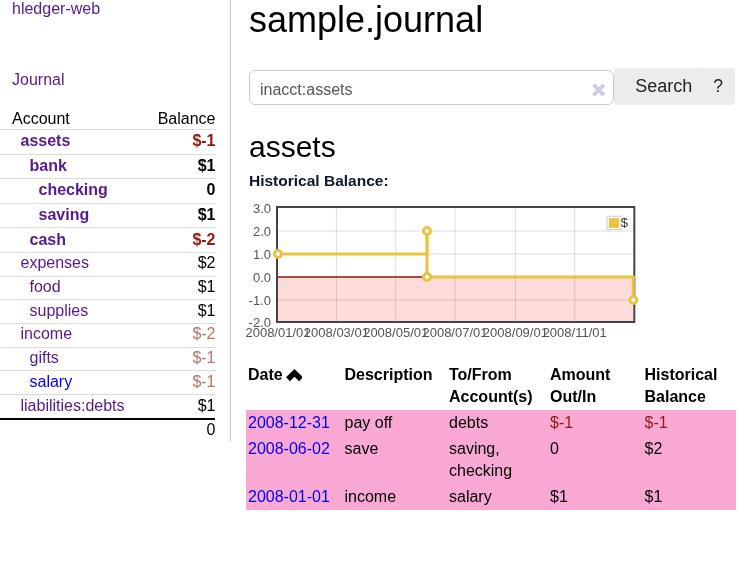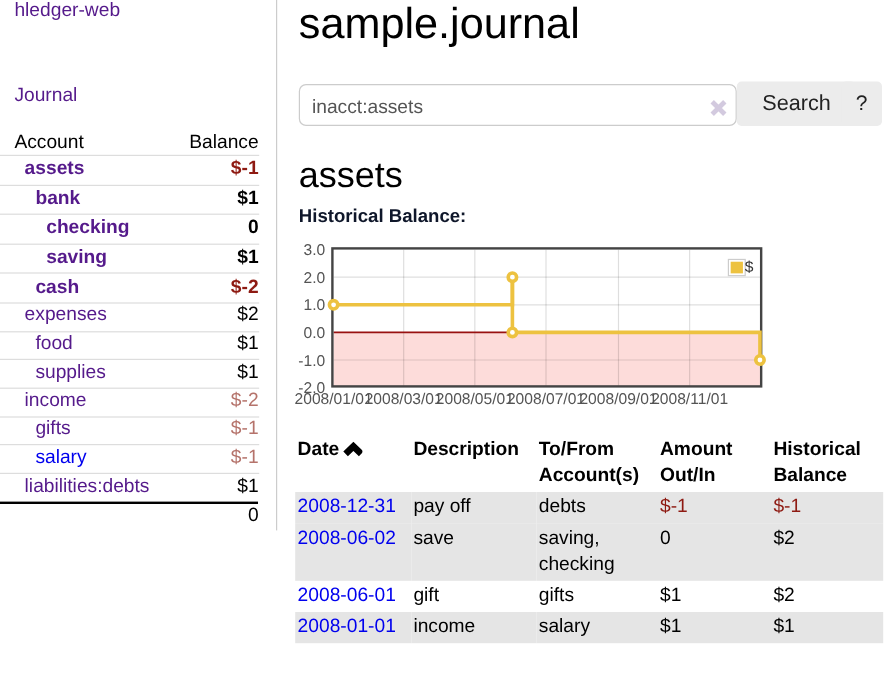--- a/index.html
+++ b/index.html
@@ -33,21 +33,21 @@
 #histbal { position:absolute; left:249px; top:173px; font-size:15.5px; line-height:1; font-weight:bold; color:#0f172a; }
 
 #chart { position:absolute; left:240px; top:200px; }
 
 #reg { position:absolute; left:246px; top:362px; width:489.5px; border-collapse:collapse; font-size:16px; table-layout:fixed; }
 #reg th { font-weight:bold; text-align:left; vertical-align:top; padding:2px 0 2px 2px; line-height:22px; }
 #reg th.r, #reg td.r { text-align:left; padding-left:0; }
 #reg td { padding:2px 0 2px 2px; line-height:22px; vertical-align:top; }
 #reg td.r { padding-right:0; }
 #reg th.last, #reg td.last { padding-right:2.5px; }
-#reg tr.g { background:#e5e5e5; }
+#reg tr.g { background:#f9a8d4; }
 </style>
 </head>
 <body>
 <div id="divider"></div>
 <a id="brand" class="vlink" href="#">hledger-web</a>
 <a id="journal" class="vlink" href="#">Journal</a>
 
 <div class="srow" style="top:110.5px"><span style="margin-left:12px">Account</span><span class="val">Balance</span></div>
 <div class="sb" style="top:128.9px"></div>
 <div class="srow bold" style="top:133.1px"><a class="vlink" href="#" style="margin-left:20.5px">assets</a><span class="val neg1">$-1</span></div>
@@ -168,27 +168,20 @@
         <td class="r neg1">$-1</td>
         <td class="r last neg1">$-1</td>
       </tr>
   <tr class="g">
         <td><a class="blink" href="#">2008-06-02</a></td>
         <td>save</td>
         <td>saving, checking</td>
         <td class="r">0</td>
         <td class="r last">$2</td>
       </tr>
-  <tr>
-        <td><a class="blink" href="#">2008-06-01</a></td>
-        <td>gift</td>
-        <td>gifts</td>
-        <td class="r">$1</td>
-        <td class="r last">$2</td>
-      </tr>
   <tr class="g">
         <td><a class="blink" href="#">2008-01-01</a></td>
         <td>income</td>
         <td>salary</td>
         <td class="r">$1</td>
         <td class="r last">$1</td>
       </tr>
 </tbody>
   </table>
 

